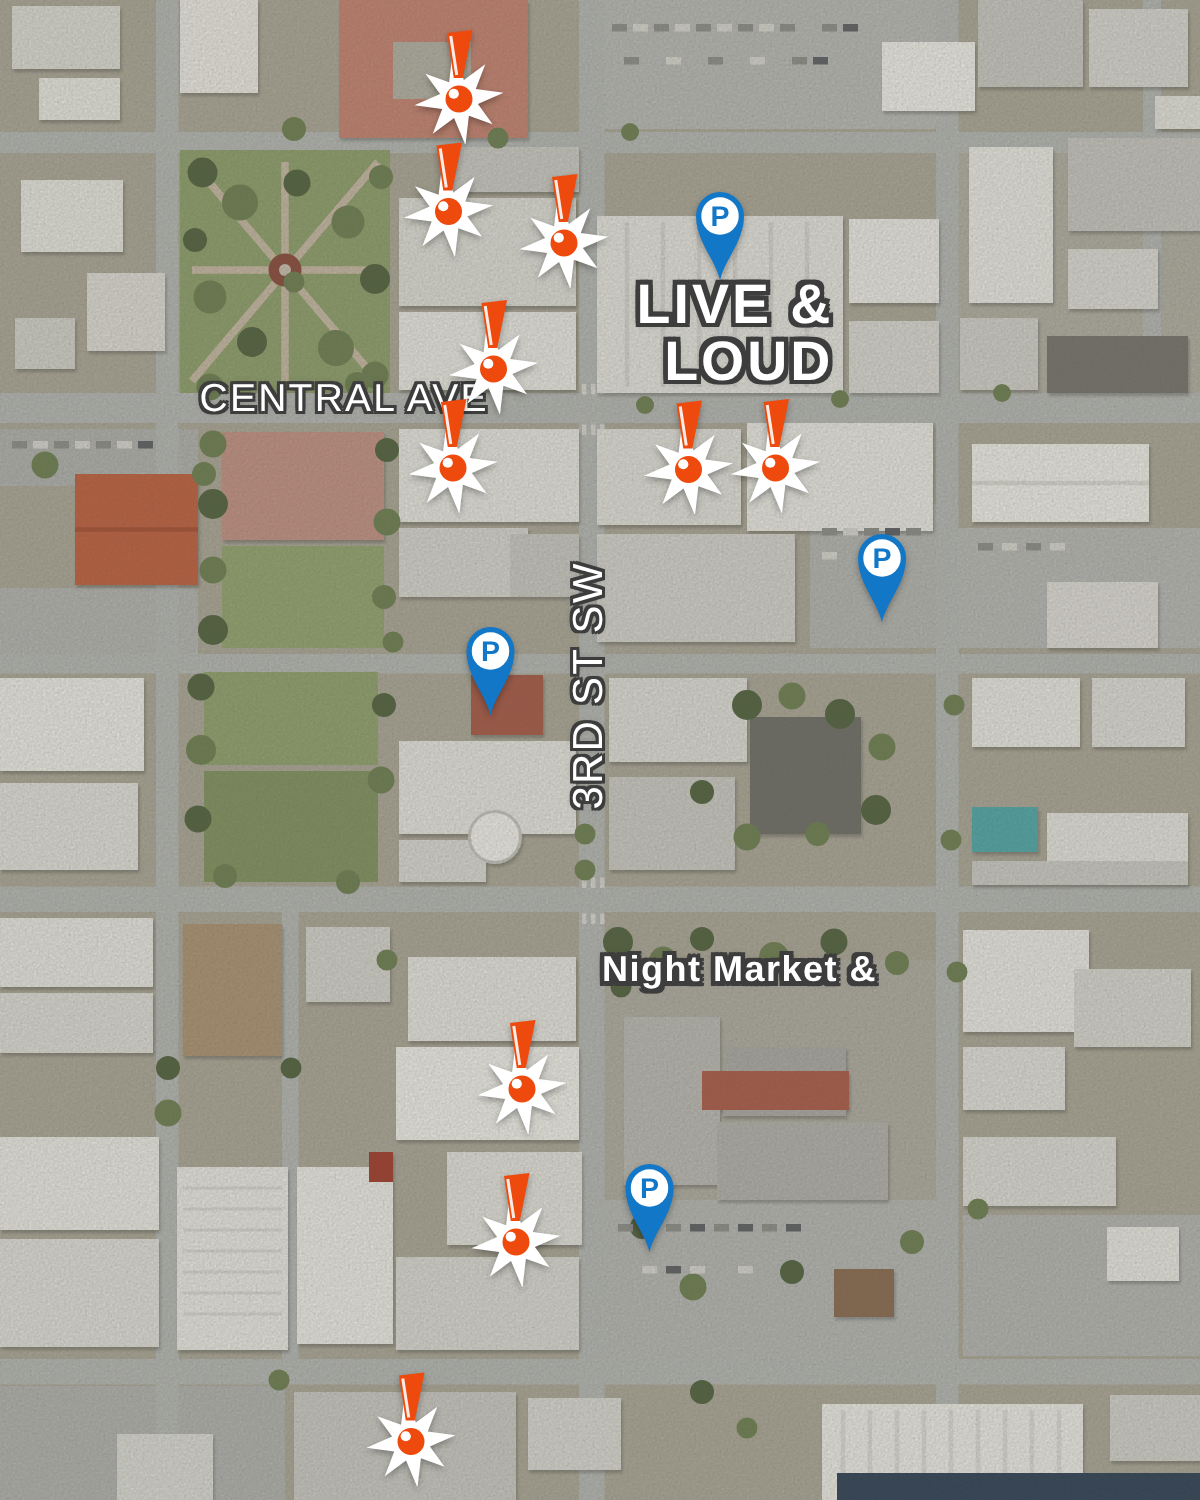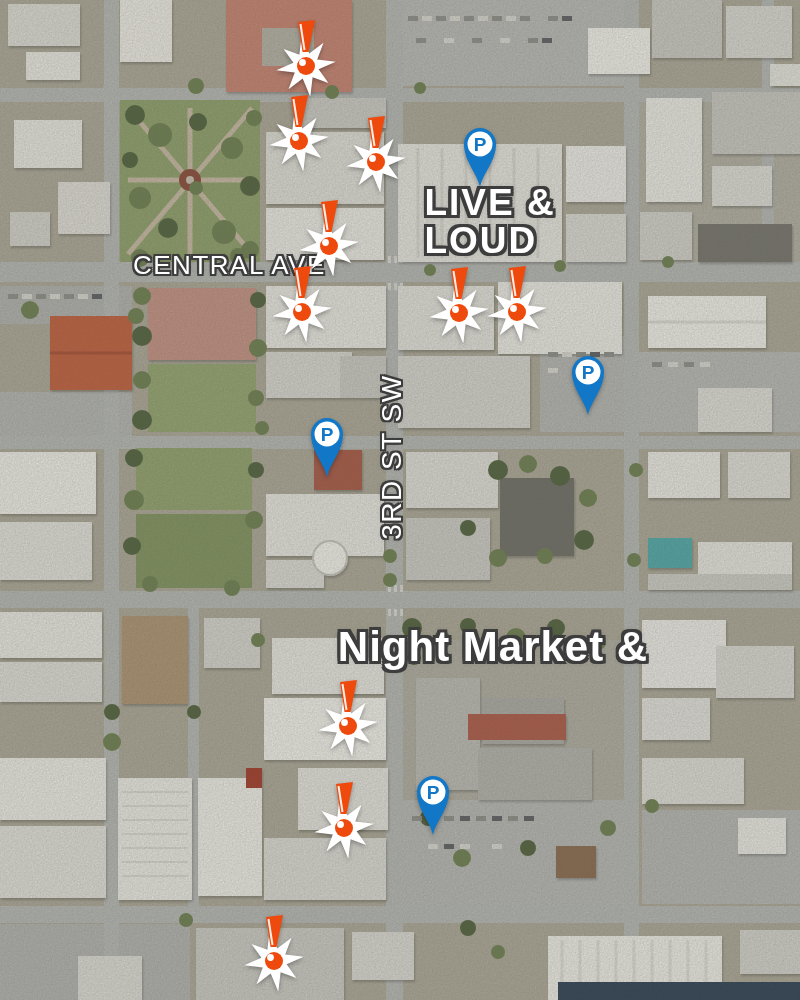--- a/index.html
+++ b/index.html
@@ -22,31 +22,31 @@
     position:absolute;color:var(--label-text);
     font:400 26px/26px "Liberation Sans",sans-serif;letter-spacing:1.5px;white-space:nowrap;
     text-shadow:-2px -2px 0 var(--label-outline),0 -2px 0 var(--label-outline),2px -2px 0 var(--label-outline),
                 -2px 0 0 var(--label-outline),2px 0 0 var(--label-outline),
                 -2px 2px 0 var(--label-outline),0 2px 0 var(--label-outline),2px 2px 0 var(--label-outline),
                 0 0 5px rgba(0,0,0,.35);
   }
   #central-ave{left:133px;top:252px;}
   #third-st{left:392px;top:457px;font-size:28px;transform:translate(-50%,-50%) rotate(-90deg);}
   .event-label{
-    position:absolute;transform:translateX(-50%);text-align:left;color:var(--label-text);
+    position:absolute;transform:translateX(-50%);text-align:right;color:var(--label-text);
     font:800 37px/38px "Liberation Sans",sans-serif;letter-spacing:2px;white-space:nowrap;
     text-shadow:-3px -3px 0 var(--label-outline),0 -3px 0 var(--label-outline),3px -3px 0 var(--label-outline),
                 -3px 0 0 var(--label-outline),3px 0 0 var(--label-outline),
                 -3px 3px 0 var(--label-outline),0 3px 0 var(--label-outline),3px 3px 0 var(--label-outline),
                 -2px -2px 0 var(--label-outline),2px -2px 0 var(--label-outline),
                 -2px 2px 0 var(--label-outline),2px 2px 0 var(--label-outline),
                 0 0 6px rgba(0,0,0,.35);
   }
   #live-loud{left:490px;top:184px;}
-  #night-market{left:493px;top:629px;font-size:42px;line-height:36px;letter-spacing:1px;}
+  #night-market{left:493px;top:629px;font-size:24px;line-height:36px;letter-spacing:1px;}
 </style>
 </head>
 <body>
 
 <div id="map">
 
   <svg id="bg" width="800" height="1000" viewBox="0 0 800 1000">
     <defs>
       <filter id="soft" x="-20%" y="-20%" width="140%" height="140%">
         <feDropShadow dx="1" dy="2" stdDeviation="1.2" flood-color="#000000" flood-opacity="0.22"></feDropShadow>

